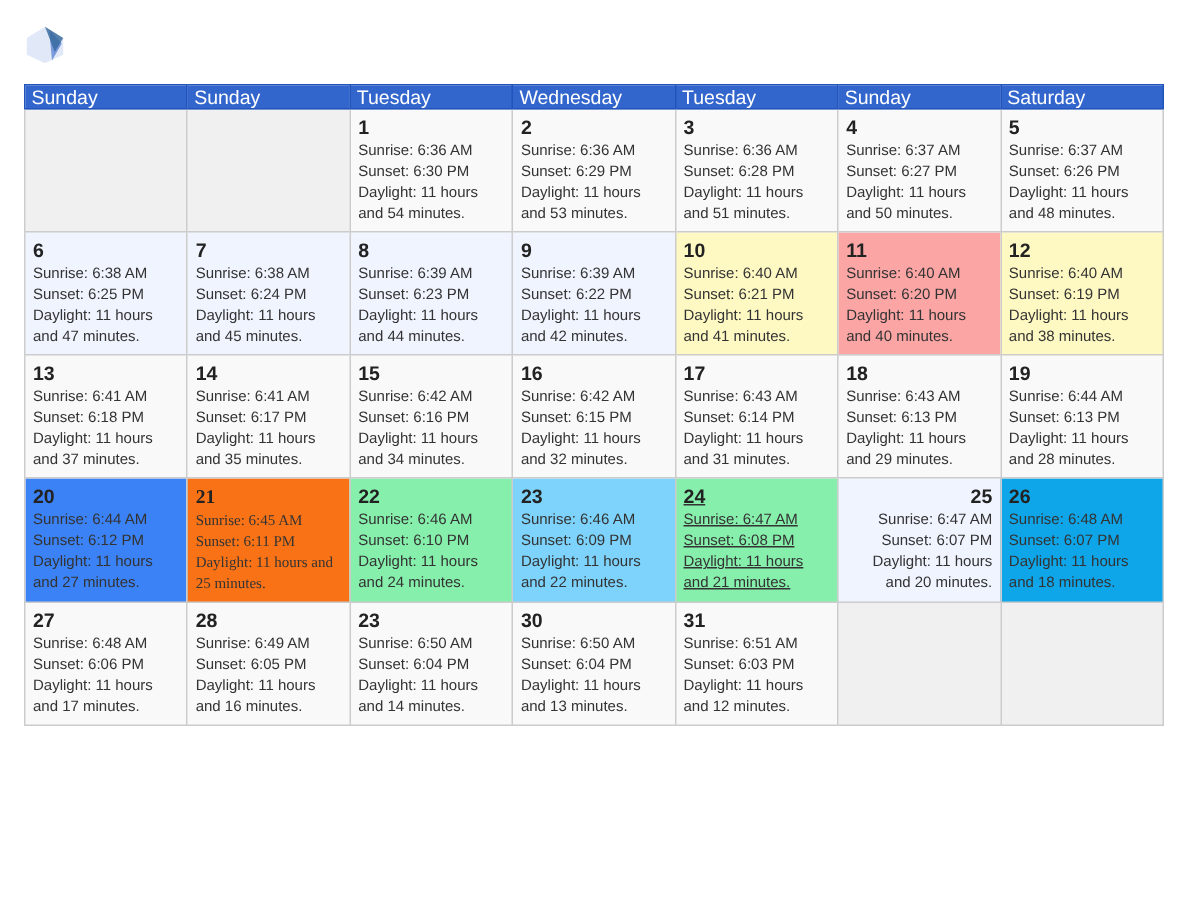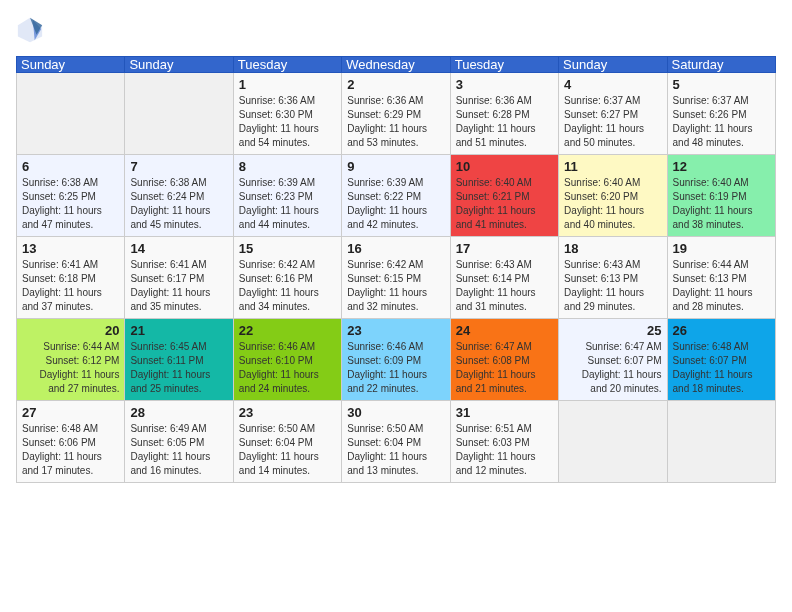--- a/index.html
+++ b/index.html
@@ -158,29 +158,29 @@
           <div class="day-info">Sunrise: 6:38 AM<br>Sunset: 6:24 PM<br>Daylight: 11 hours and 45 minutes.</div>
         </td>
         <td style="background: rgb(240, 244, 255);">
           <span class="day-number">8</span>
           <div class="day-info">Sunrise: 6:39 AM<br>Sunset: 6:23 PM<br>Daylight: 11 hours and 44 minutes.</div>
         </td>
         <td style="background: rgb(240, 244, 255);">
           <span class="day-number">9</span>
           <div class="day-info">Sunrise: 6:39 AM<br>Sunset: 6:22 PM<br>Daylight: 11 hours and 42 minutes.</div>
         </td>
-        <td style="background: #ef4444; margin-top: 48px;">
+        <td style="background: #fef9c3; margin-top: 48px;">
           <span class="day-number">10</span>
           <div class="day-info">Sunrise: 6:40 AM<br>Sunset: 6:21 PM<br>Daylight: 11 hours and 41 minutes.</div>
         </td>
-        <td style="background: #fef9c3;">
+        <td style="background: #fca5a5;">
           <span class="day-number">11</span>
           <div class="day-info">Sunrise: 6:40 AM<br>Sunset: 6:20 PM<br>Daylight: 11 hours and 40 minutes.</div>
         </td>
-        <td style="background: #86efac;">
+        <td style="background: #fef9c3;">
           <span class="day-number">12</span>
           <div class="day-info">Sunrise: 6:40 AM<br>Sunset: 6:19 PM<br>Daylight: 11 hours and 38 minutes.</div>
         </td>
       </tr>
       <tr>
         <td>
           <span class="day-number">13</span>
           <div class="day-info">Sunrise: 6:41 AM<br>Sunset: 6:18 PM<br>Daylight: 11 hours and 37 minutes.</div>
         </td>
         <td>
@@ -202,37 +202,37 @@
         <td>
           <span class="day-number">18</span>
           <div class="day-info">Sunrise: 6:43 AM<br>Sunset: 6:13 PM<br>Daylight: 11 hours and 29 minutes.</div>
         </td>
         <td>
           <span class="day-number">19</span>
           <div class="day-info">Sunrise: 6:44 AM<br>Sunset: 6:13 PM<br>Daylight: 11 hours and 28 minutes.</div>
         </td>
       </tr>
       <tr>
-        <td style="background: #bef264; text-align: right;">
+        <td style="background: #3b82f6;">
           <span class="day-number">20</span>
           <div class="day-info">Sunrise: 6:44 AM<br>Sunset: 6:12 PM<br>Daylight: 11 hours and 27 minutes.</div>
         </td>
-        <td style="background: #14b8a6;">
+        <td style="background: #f97316; font-family: Liberation Serif, serif;">
           <span class="day-number">21</span>
           <div class="day-info">Sunrise: 6:45 AM<br>Sunset: 6:11 PM<br>Daylight: 11 hours and 25 minutes.</div>
         </td>
-        <td style="background: #84cc16;">
+        <td style="background: #86efac;">
           <span class="day-number">22</span>
           <div class="day-info">Sunrise: 6:46 AM<br>Sunset: 6:10 PM<br>Daylight: 11 hours and 24 minutes.</div>
         </td>
         <td style="background: #7dd3fc;">
           <span class="day-number">23</span>
           <div class="day-info">Sunrise: 6:46 AM<br>Sunset: 6:09 PM<br>Daylight: 11 hours and 22 minutes.</div>
         </td>
-        <td style="background: #f97316;">
+        <td style="background: #86efac; text-decoration: underline;">
           <span class="day-number">24</span>
           <div class="day-info">Sunrise: 6:47 AM<br>Sunset: 6:08 PM<br>Daylight: 11 hours and 21 minutes.</div>
         </td>
         <td style="background: rgb(240, 244, 255); text-align: right;">
           <span class="day-number">25</span>
           <div class="day-info">Sunrise: 6:47 AM<br>Sunset: 6:07 PM<br>Daylight: 11 hours and 20 minutes.</div>
         </td>
         <td style="background: #0ea5e9; margin-left: 36px;">
           <span class="day-number">26</span>
           <div class="day-info">Sunrise: 6:48 AM<br>Sunset: 6:07 PM<br>Daylight: 11 hours and 18 minutes.</div>

